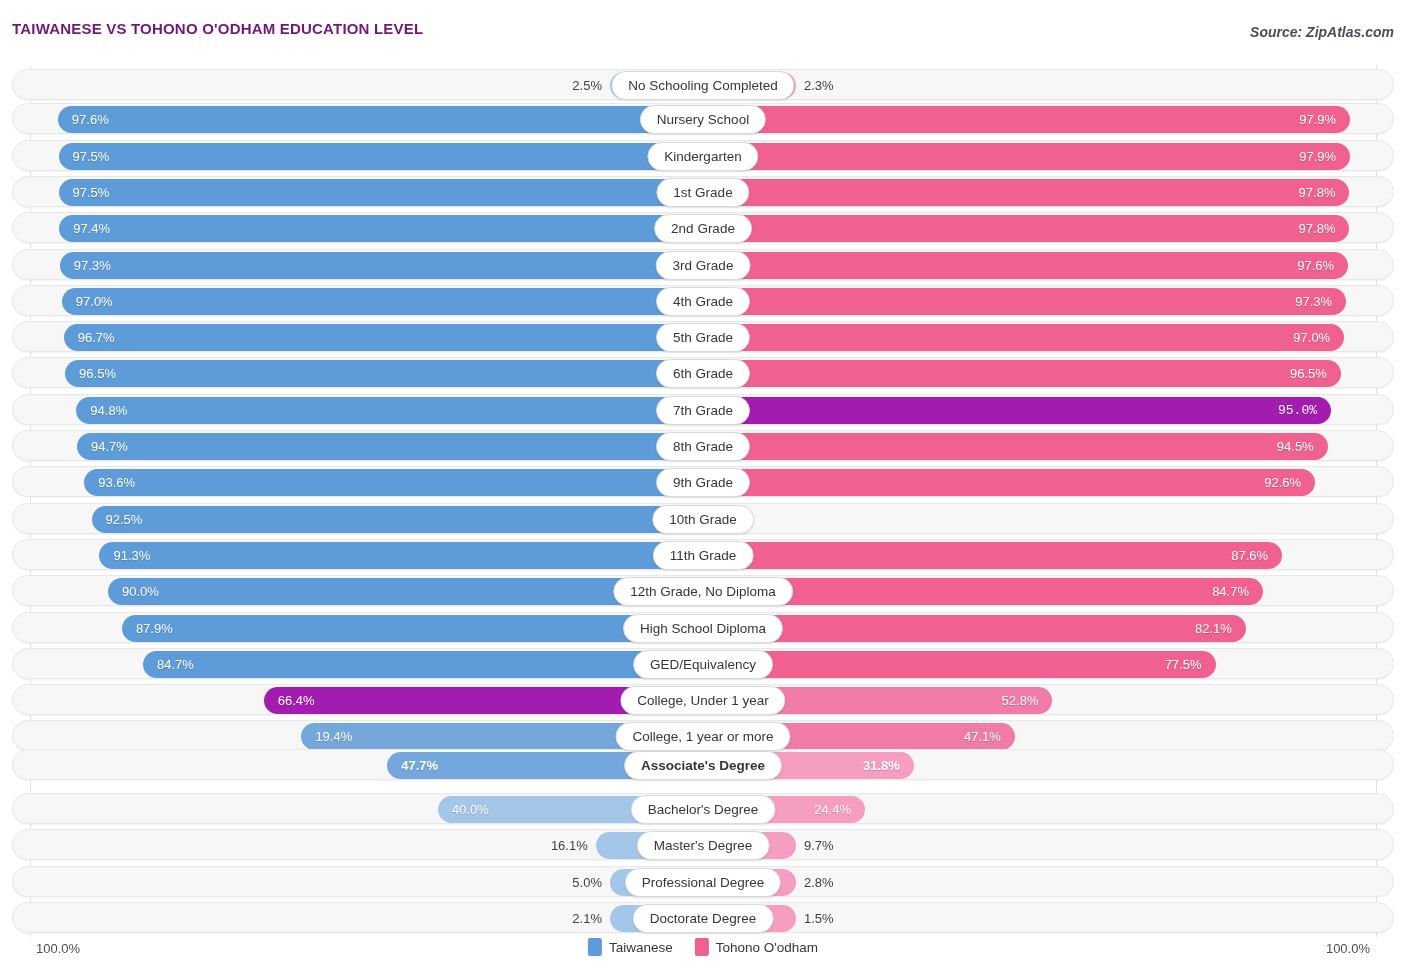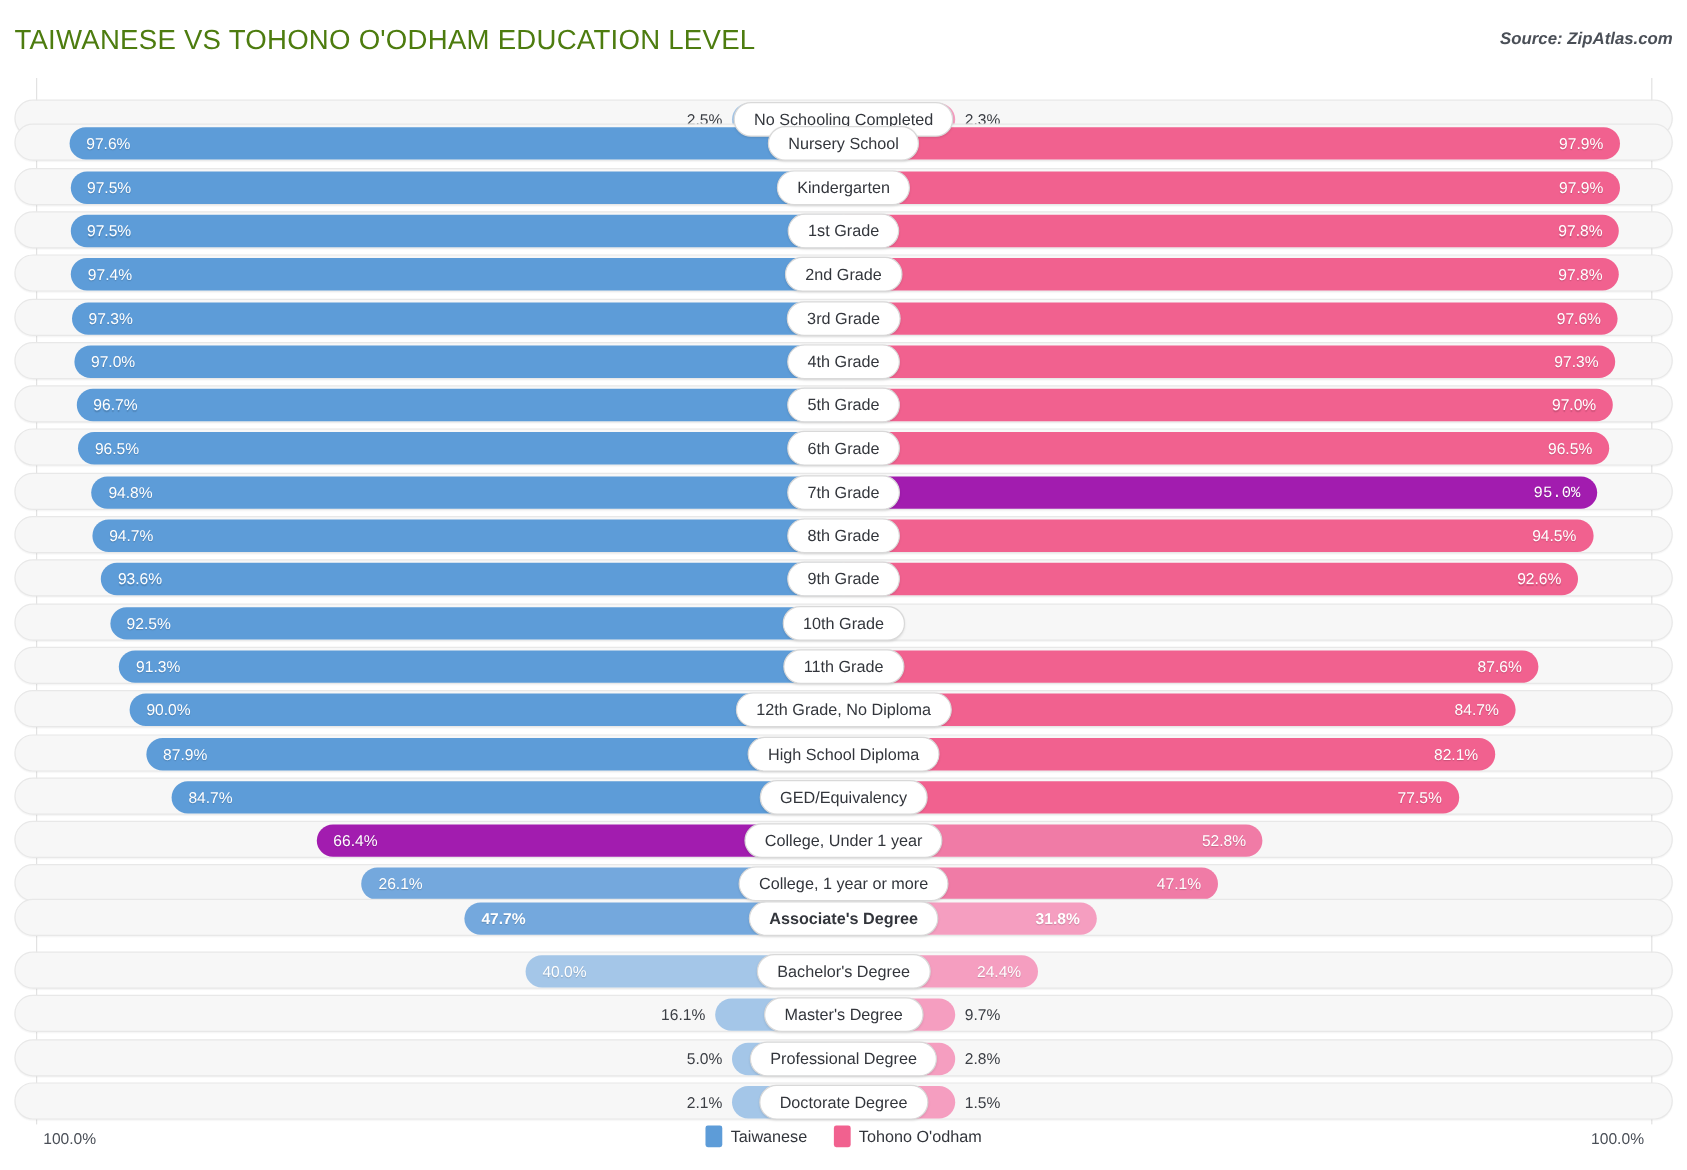--- a/index.html
+++ b/index.html
@@ -14,24 +14,25 @@
   #chart-root {
     position: relative;
     width: 1406px;
     height: 975px;
   }
 
   
   .title {
     position: absolute;
     left: 12px; top: 20px;
-    font-size: 23px;
+    font-size: 15px;
     letter-spacing: .2px;
-    color: #4d7c0f;
-    white-space: nowrap;
+    color: #701a75;
+    white-space: nowrap;
+    font-weight: bold;
   }
   .source {
     position: absolute;
     right: 12px; top: 24px;
     font-size: 14px;
     font-style: italic;
     font-weight: bold;
     color: #4a4f57;
     white-space: nowrap;
   }
@@ -155,21 +156,21 @@
 <body>
 
 <div id="chart-root">
 
   <div class="title">TAIWANESE VS TOHONO O'ODHAM EDUCATION LEVEL</div>
   <div class="source">Source: ZipAtlas.com</div>
 
   <div class="plot" id="plot">
     <div class="gridline left"></div>
     <div class="gridline right"></div>
-  <div class="row" style="top: 18px;">
+  <div class="row" style="top: 4px;">
         <div class="barwrap">
           <div class="outval left" style="right: 791px;">2.5%</div>
           <div class="outval right" style="left: 791px;">2.3%</div>
           <div class="bar left rounded" style="width: 92px; background: rgb(164, 198, 232);"></div>
           <div class="bar right rounded" style="width: 92px; background: rgb(245, 158, 192);"></div>
         </div>
         <div class="pill">No Schooling Completed</div>
       </div>
       <div class="row" style="top: 38.3px;">
         <div class="barwrap">
@@ -351,21 +352,21 @@
           </div>
           <div class="bar right" style="width: 348.48px; background: rgb(240, 123, 166);">
             <span class="inval">52.8%</span>
           </div>
         </div>
         <div class="pill">College, Under 1 year</div>
       </div>
       <div class="row" style="top: 655.4px;">
         <div class="barwrap">
           <div class="bar left" style="width: 400.62px; background: rgb(116, 168, 221);">
-            <span class="inval">26.1%</span>
+            <span class="inval">19.4%</span>
           </div>
           <div class="bar right" style="width: 310.86px; background: rgb(240, 123, 166);">
             <span class="inval">47.1%</span>
           </div>
         </div>
         <div class="pill">College, 1 year or more</div>
       </div>
       <div class="row" style="top: 684px; font-weight: bold;">
         <div class="barwrap">
           <div class="bar left" style="width: 314.82px; background: rgb(116, 168, 221);">

